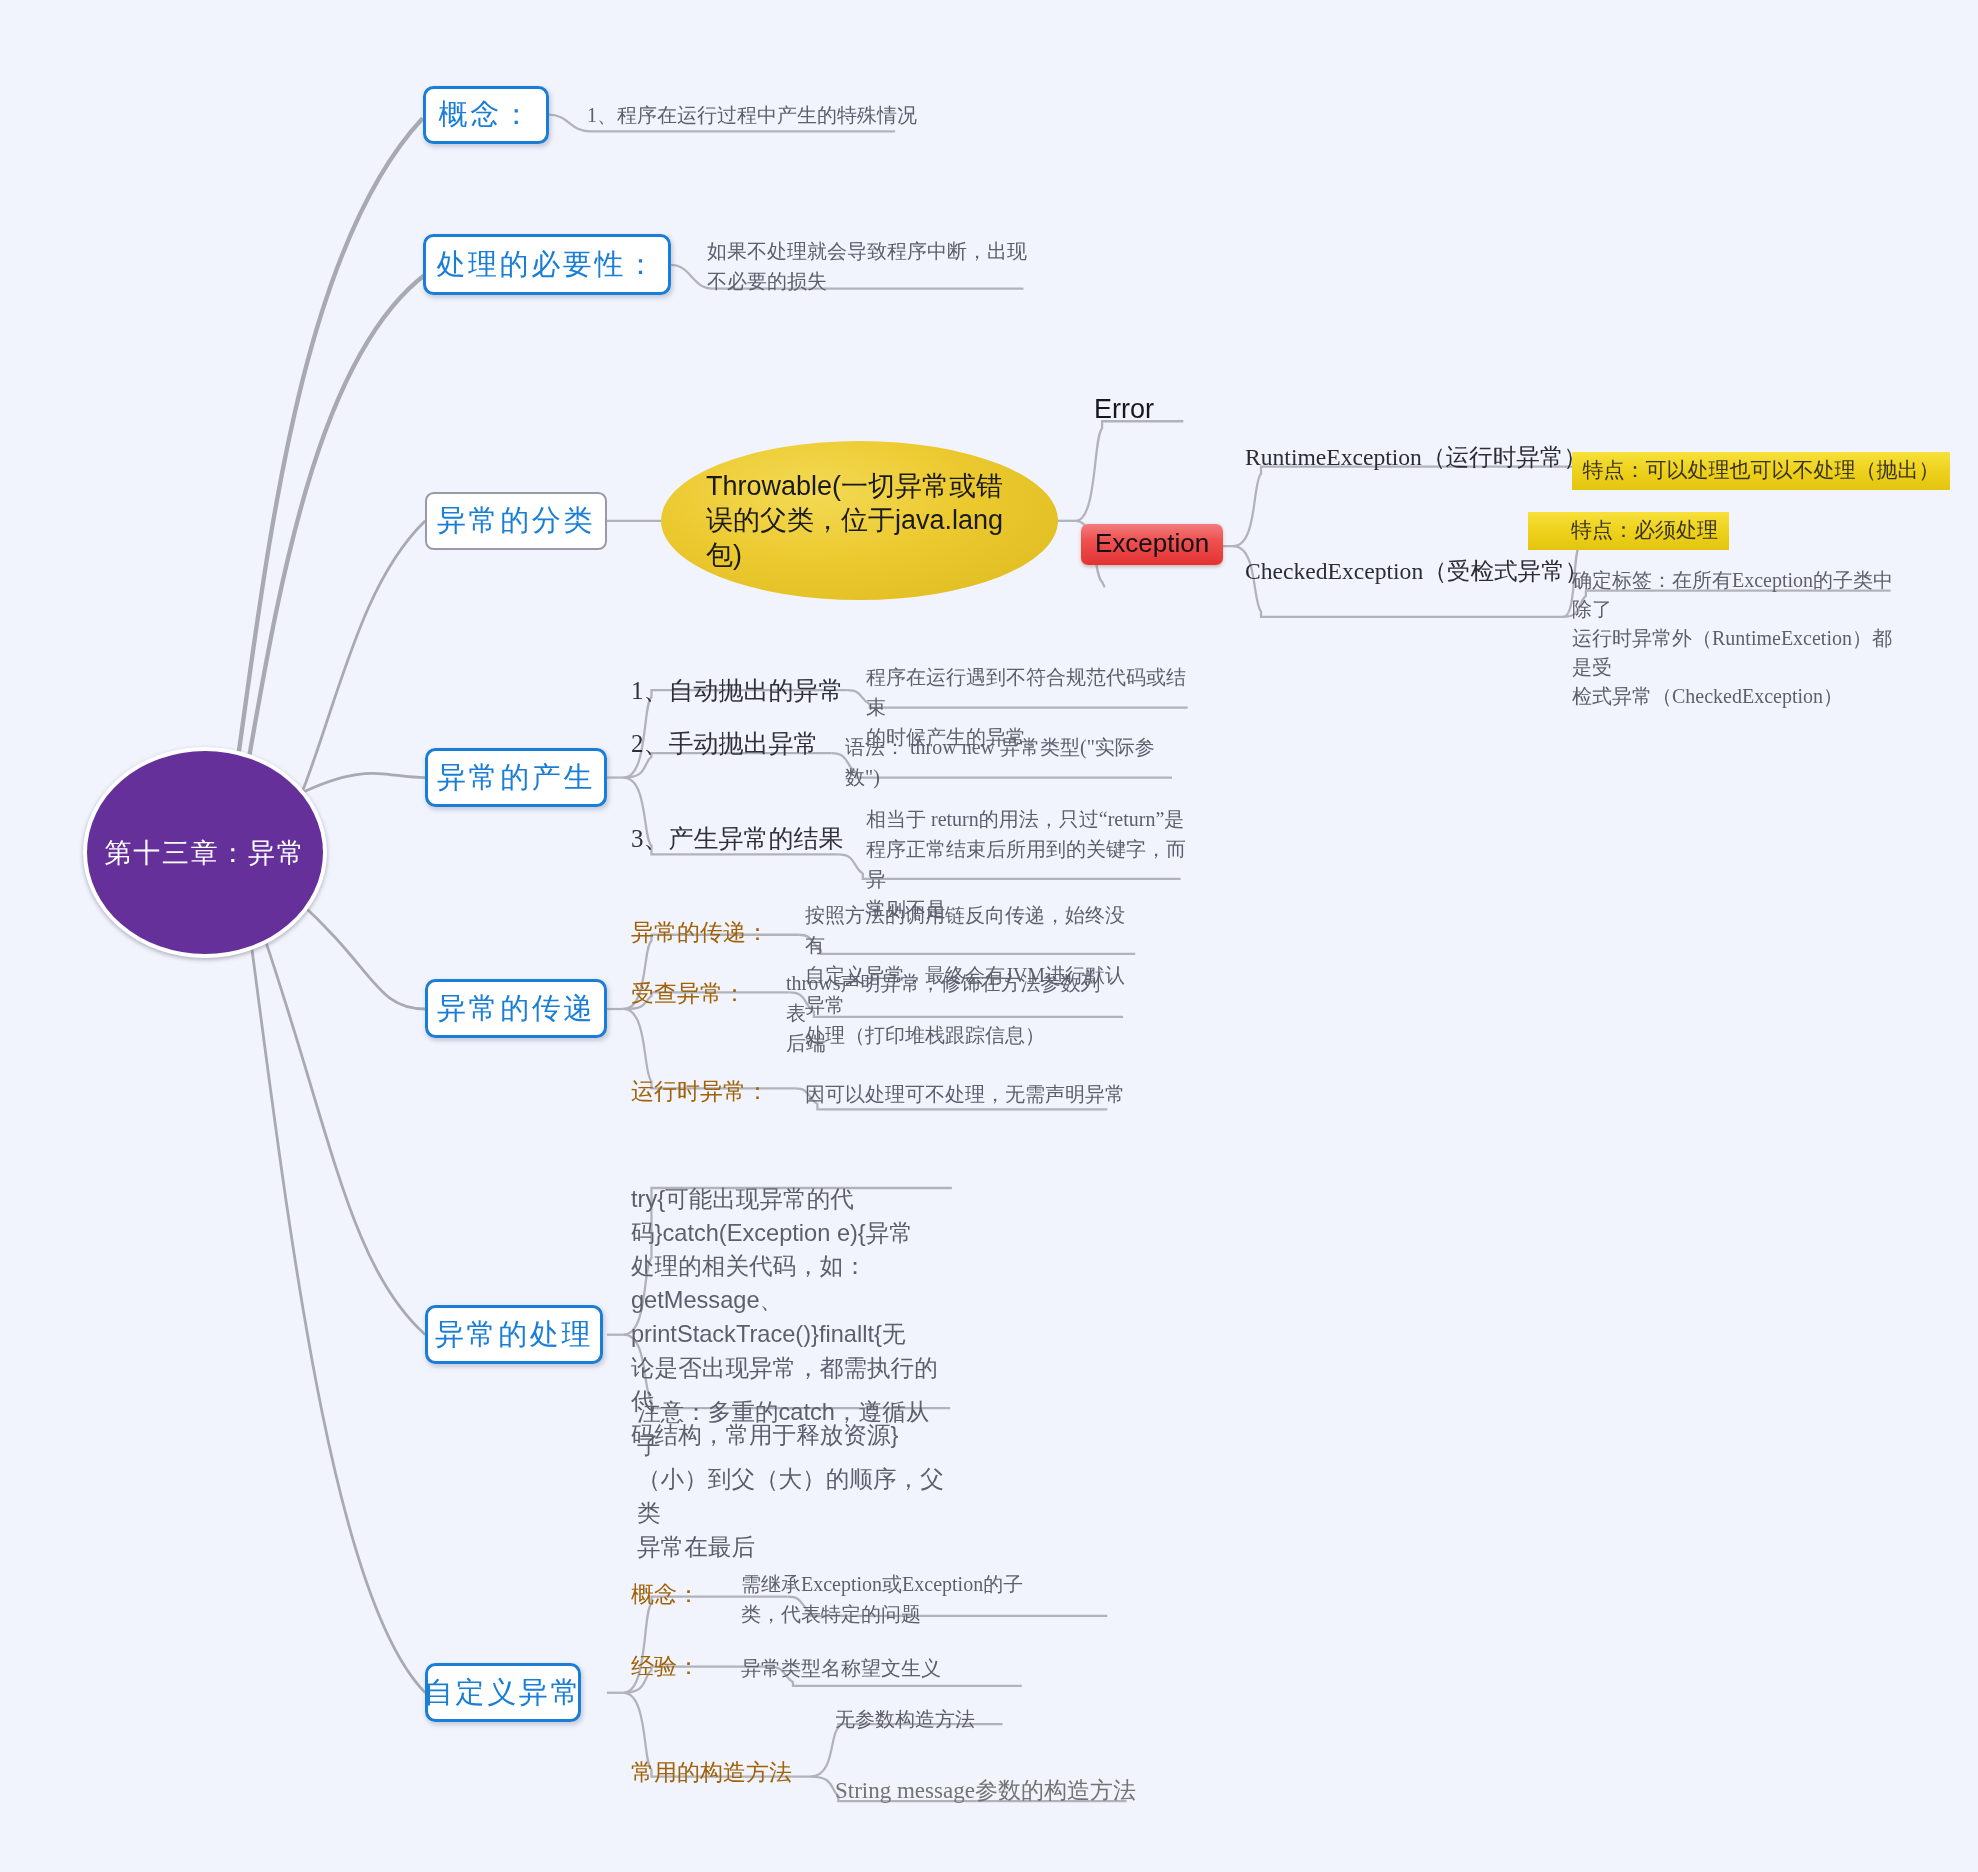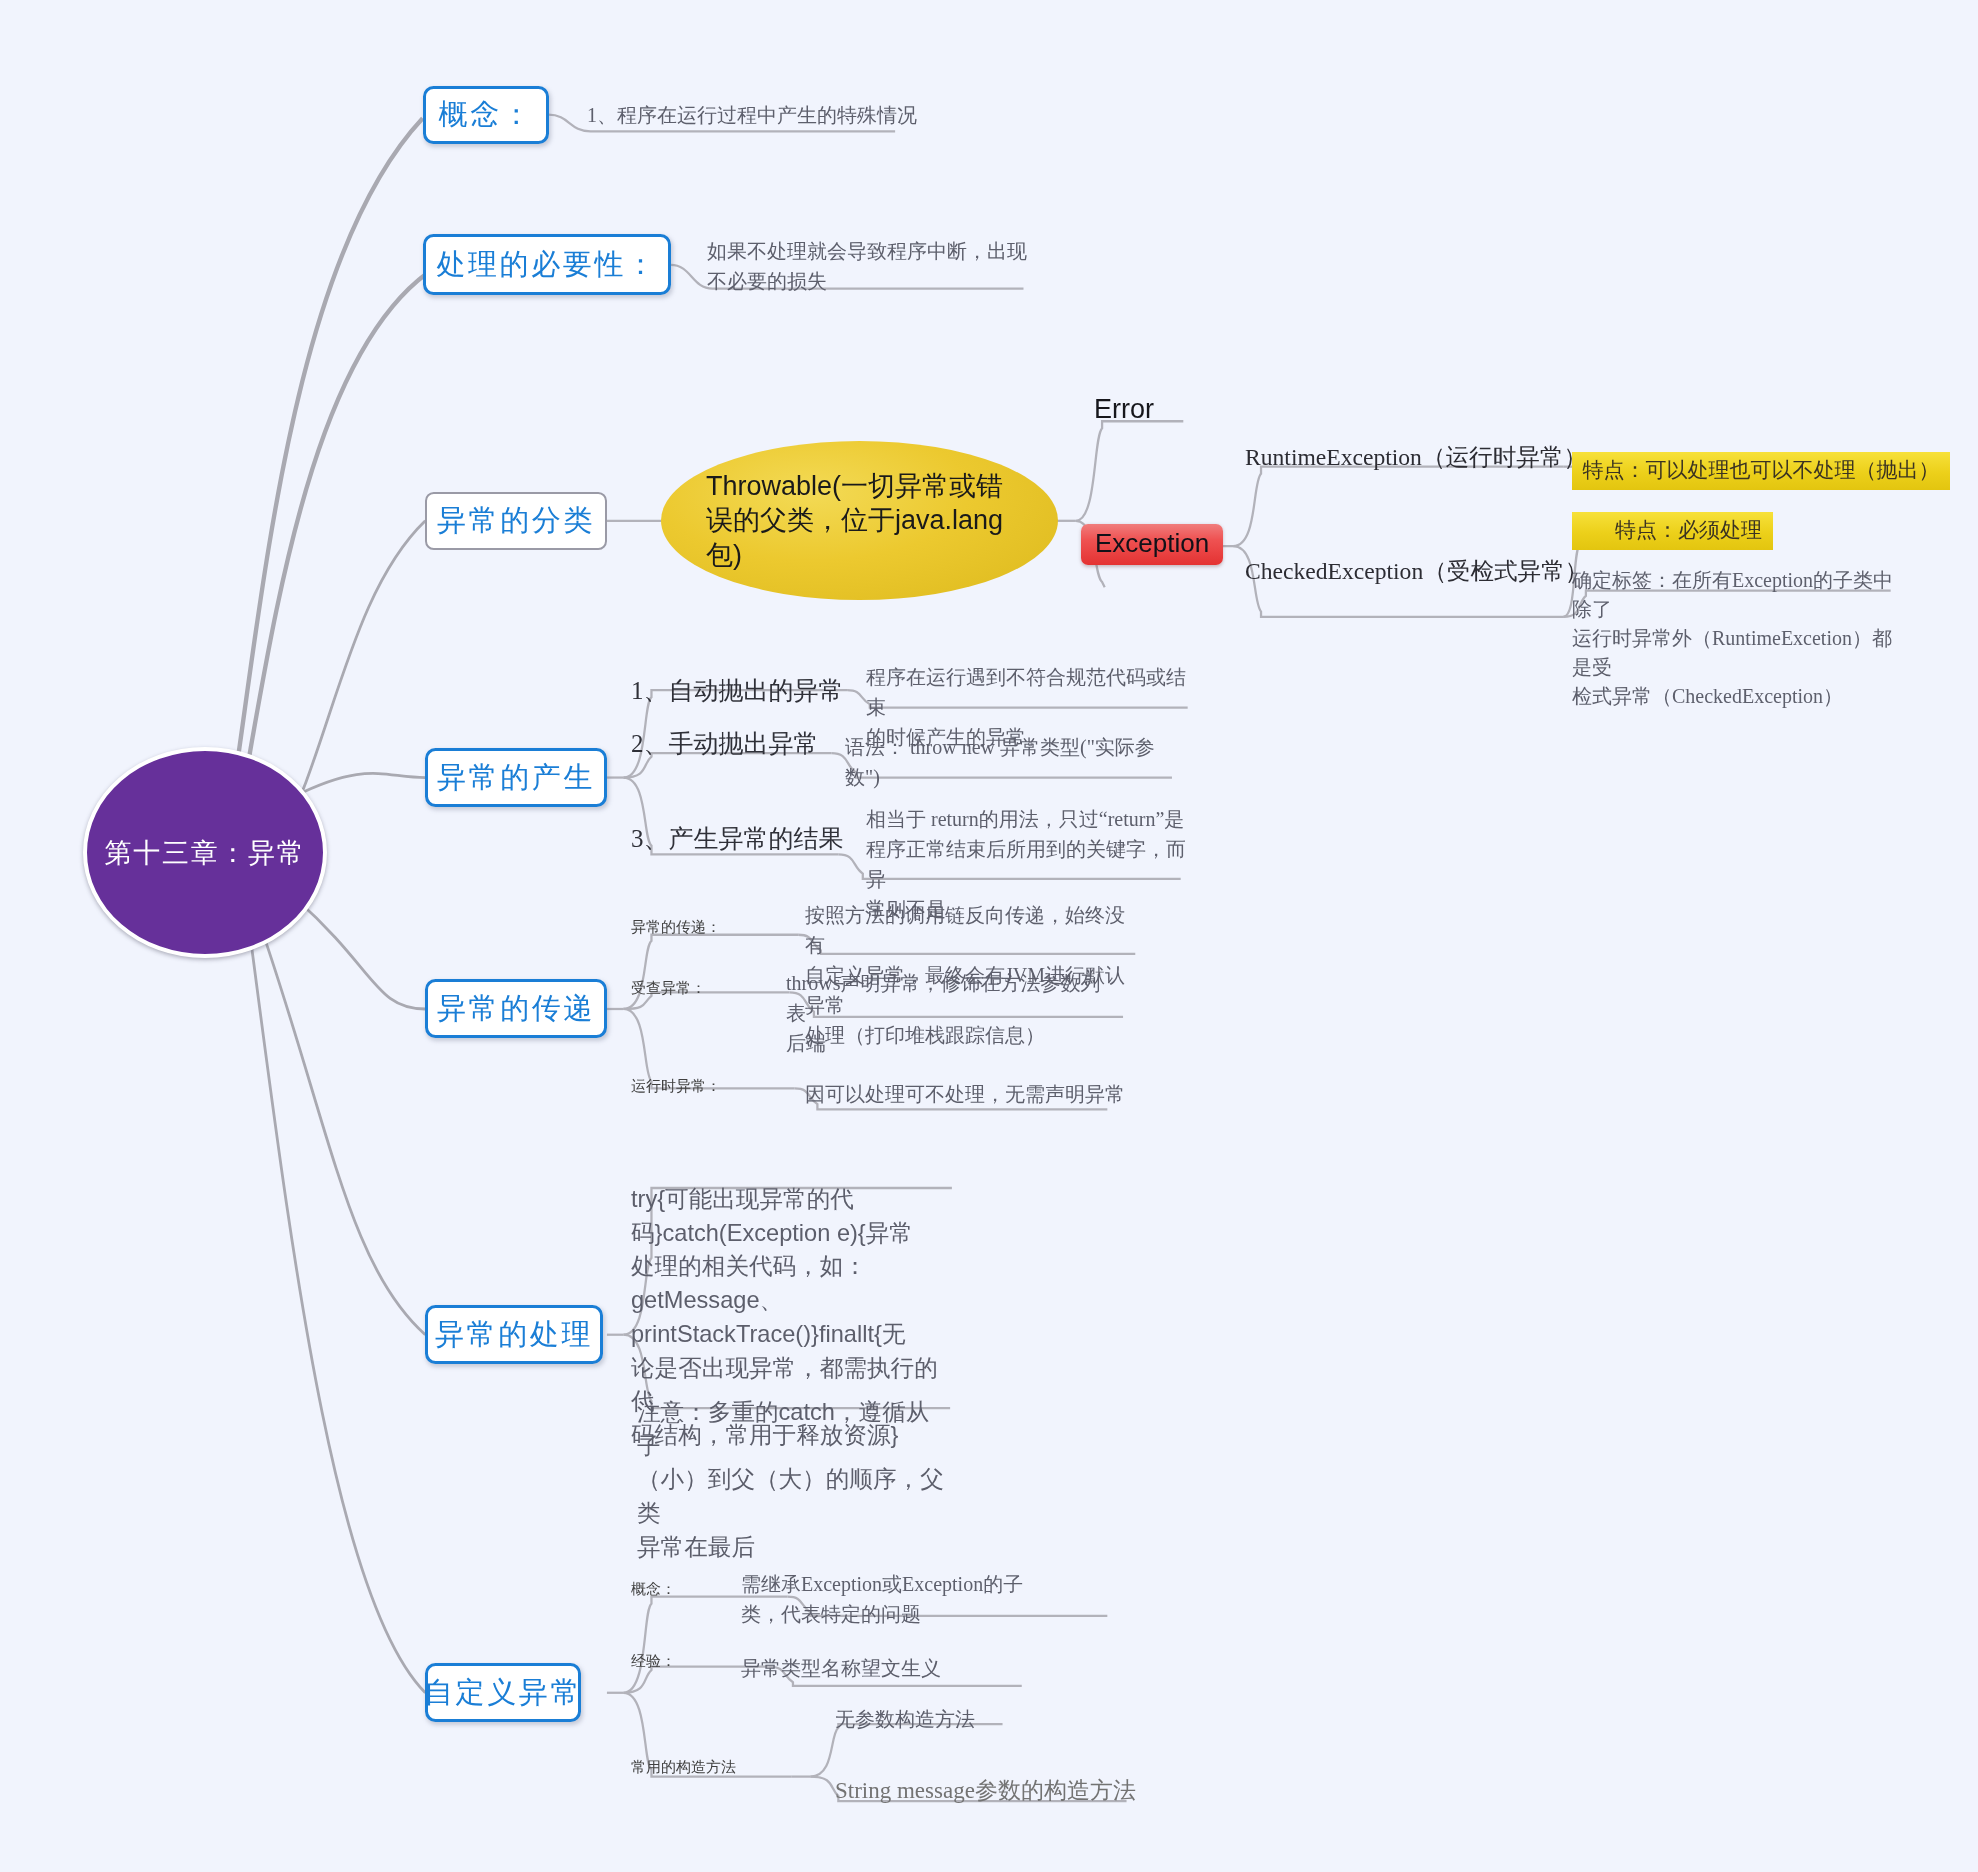--- a/index.html
+++ b/index.html
@@ -65,21 +65,21 @@
 
   
   .leaf{
     position:absolute;
     color:#5d5f6c;
     font-size:20px;
     line-height:1.42;
     font-family:"Liberation Serif","DejaVu Serif",serif;
   }
   .leaf.big{font-size:25px;color:#2f3038;}
-  .leaf.mid{font-size:15px;color:#404040;}
+  .leaf.mid{font-size:23px;color:#a16207;}
   .leaf.sans{font-family:"Liberation Sans","DejaVu Sans",sans-serif;}
   .leaf.code{
     font-family:"Liberation Sans","DejaVu Sans",sans-serif;
     font-size:23.6px;line-height:1.43;color:#5c5e6b;
   }
 
   
   .hl-yellow{
     position:absolute;
     background:linear-gradient(180deg,#f7e13a 0%,#ecd01a 55%,#e3c50f 100%);
@@ -240,21 +240,21 @@
   </div>
 
   <div class="leaf" style="left:1245px;top:555px;font-size:23.6px;color:#2c2c33;">
     <span>CheckedException（受检式异常）</span>
   </div>
 
   <div class="hl-yellow" style="left:1572px;top:452px;">
     <span>特点：可以处理也可以不处理（抛出）</span>
   </div>
 
-  <div class="hl-yellow" style="left:1572px;top:512px;padding-left:43px;">
+  <div class="hl-yellow" style="left:1528px;top:512px;padding-left:43px;">
     <span>特点：必须处理</span>
   </div>
 
   <div class="leaf" style="left:1572px;top:566px;width:332px;font-size:20px;line-height:1.45;">
     <div>确定标签：在所有Exception的子类中除了</div>
     <div>运行时异常外（RuntimeExcetion）都是受</div>
     <div>检式异常（CheckedException）</div>
   </div>
 
   <div class="leaf big" style="left:631px;top:673px;">

